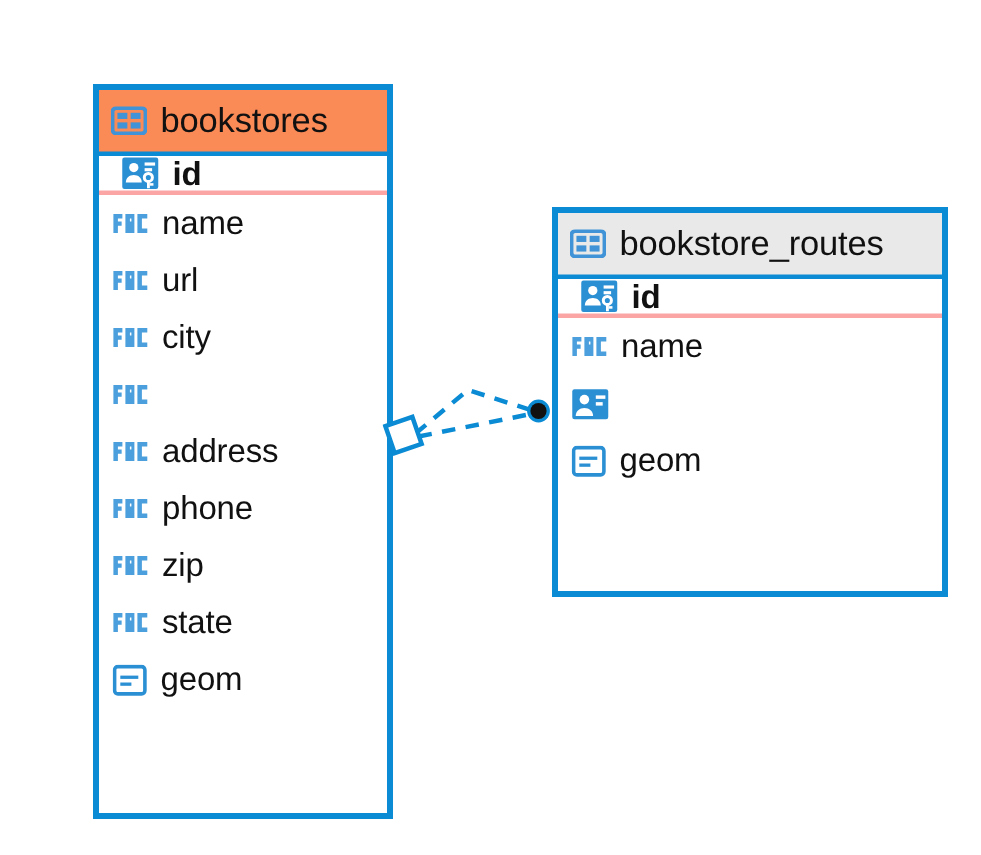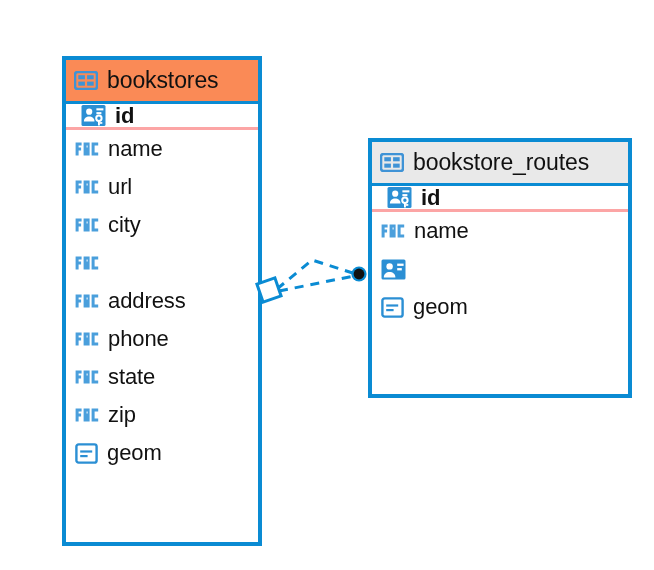--- a/index.html
+++ b/index.html
@@ -213,32 +213,32 @@
       </div>
 
       <div class="field-row">
         <span class="icon icon-abc">
           <svg viewBox="0 0 24 14" width="24" height="14" xmlns="http://www.w3.org/2000/svg">
             <path d="M0.6 13.4V0.6h6v3h-3v2h2.5v2.9H3.6v4.9z" fill="#4a9fdc"></path>
             <path d="M8.6 13.4V0.6h6v12.8h-3V8.5H11.6v4.9zm3-7.8h1V3.6h-1z" fill="#4a9fdc"></path>
             <path d="M16.6 13.4V0.6h6.6v3h-3.6v6.8h3.6v3z" fill="#4a9fdc"></path>
           </svg>
         </span>
+        <span class="field-name">zip</span>
+      </div>
+
+      <div class="field-row">
+        <span class="icon icon-abc">
+          <svg viewBox="0 0 24 14" width="24" height="14" xmlns="http://www.w3.org/2000/svg">
+            <path d="M0.6 13.4V0.6h6v3h-3v2h2.5v2.9H3.6v4.9z" fill="#4a9fdc"></path>
+            <path d="M8.6 13.4V0.6h6v12.8h-3V8.5H11.6v4.9zm3-7.8h1V3.6h-1z" fill="#4a9fdc"></path>
+            <path d="M16.6 13.4V0.6h6.6v3h-3.6v6.8h3.6v3z" fill="#4a9fdc"></path>
+          </svg>
+        </span>
         <span class="field-name">state</span>
-      </div>
-
-      <div class="field-row">
-        <span class="icon icon-abc">
-          <svg viewBox="0 0 24 14" width="24" height="14" xmlns="http://www.w3.org/2000/svg">
-            <path d="M0.6 13.4V0.6h6v3h-3v2h2.5v2.9H3.6v4.9z" fill="#4a9fdc"></path>
-            <path d="M8.6 13.4V0.6h6v12.8h-3V8.5H11.6v4.9zm3-7.8h1V3.6h-1z" fill="#4a9fdc"></path>
-            <path d="M16.6 13.4V0.6h6.6v3h-3.6v6.8h3.6v3z" fill="#4a9fdc"></path>
-          </svg>
-        </span>
-        <span class="field-name">zip</span>
       </div>
 
 
       <div class="field-row">
         <span class="icon icon-geom">
           <svg viewBox="0 0 23 21" width="23" height="21" xmlns="http://www.w3.org/2000/svg">
             <rect x="1.4" y="1.4" width="20.2" height="18.2" rx="2.2" fill="none" stroke="#2b8fd4" stroke-width="2.4"></rect>
             <rect x="5.2" y="7.4" width="12" height="2.2" fill="#2b8fd4"></rect>
             <rect x="5.2" y="12" width="7.4" height="2.2" fill="#2b8fd4"></rect>
           </svg>

